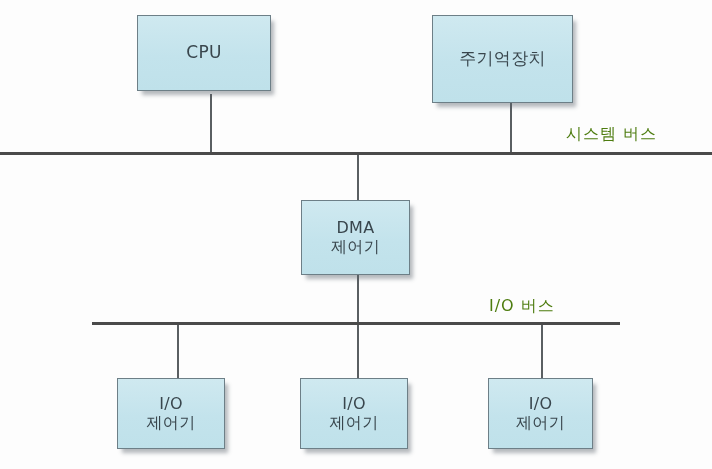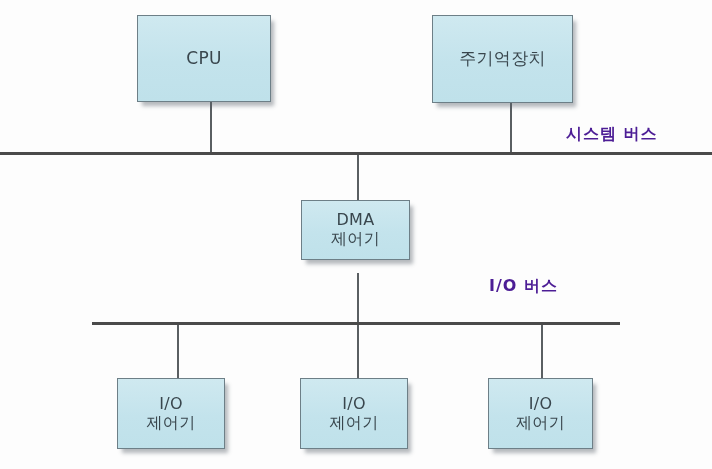--- a/index.html
+++ b/index.html
@@ -47,23 +47,23 @@
     font-size: 16px;
     line-height: 1.25;
     white-space: nowrap;
     font-family: Liberation Mono, monospace;
   }
   .node.single .line1 {
     font-size: 17px;
   }
 
   
-  #node-cpu      { left: 137px; top: 15px;  width: 134px; height: 87px; }
+  #node-cpu      { left: 137px; top: 15px;  width: 134px; height: 76px; }
   #node-memory   { left: 432px; top: 15px;  width: 141px; height: 88px; }
-  #node-dma      { left: 301px; top: 200px; width: 109px; height: 60px; }
+  #node-dma      { left: 301px; top: 200px; width: 109px; height: 75px; }
   #node-io-1     { left: 117px; top: 378px; width: 108px; height: 71px; }
   #node-io-2     { left: 300px; top: 378px; width: 108px; height: 71px; }
   #node-io-3     { left: 488px; top: 378px; width: 105px; height: 71px; }
 
   
   .bus {
     position: absolute;
     background: #4a4a4a;
     height: 3px;
     z-index: 3;
@@ -82,29 +82,28 @@
   #conn-memory   { left: 510px; top: 92px;  height: 62px; }
   #conn-dma-up   { left: 357px; top: 152px; height: 50px; }
   #conn-dma-down { left: 357px; top: 273px; height: 51px; }
   #conn-io-1     { left: 177px; top: 323px; height: 56px; }
   #conn-io-2     { left: 357px; top: 323px; height: 56px; }
   #conn-io-3     { left: 541px; top: 323px; height: 56px; }
 
   
   .bus-label {
     position: absolute;
-    color: #4c1d95;
+    color: #4d7c0f;
     font-size: 16px;
     white-space: nowrap;
     letter-spacing: 1px;
     z-index: 5;
-    font-weight: bold;
   }
   #label-system-bus { left: 566px; top: 124px; }
-  #label-io-bus     { left: 489px; top: 276px; }
+  #label-io-bus     { left: 489px; top: 296px; }
 </style>
 </head>
 <body>
 
 <div id="diagram">
 
   <div class="bus" id="bus-system"></div>
   <div class="bus" id="bus-io"></div>
 
   <div class="conn" id="conn-cpu"></div>

